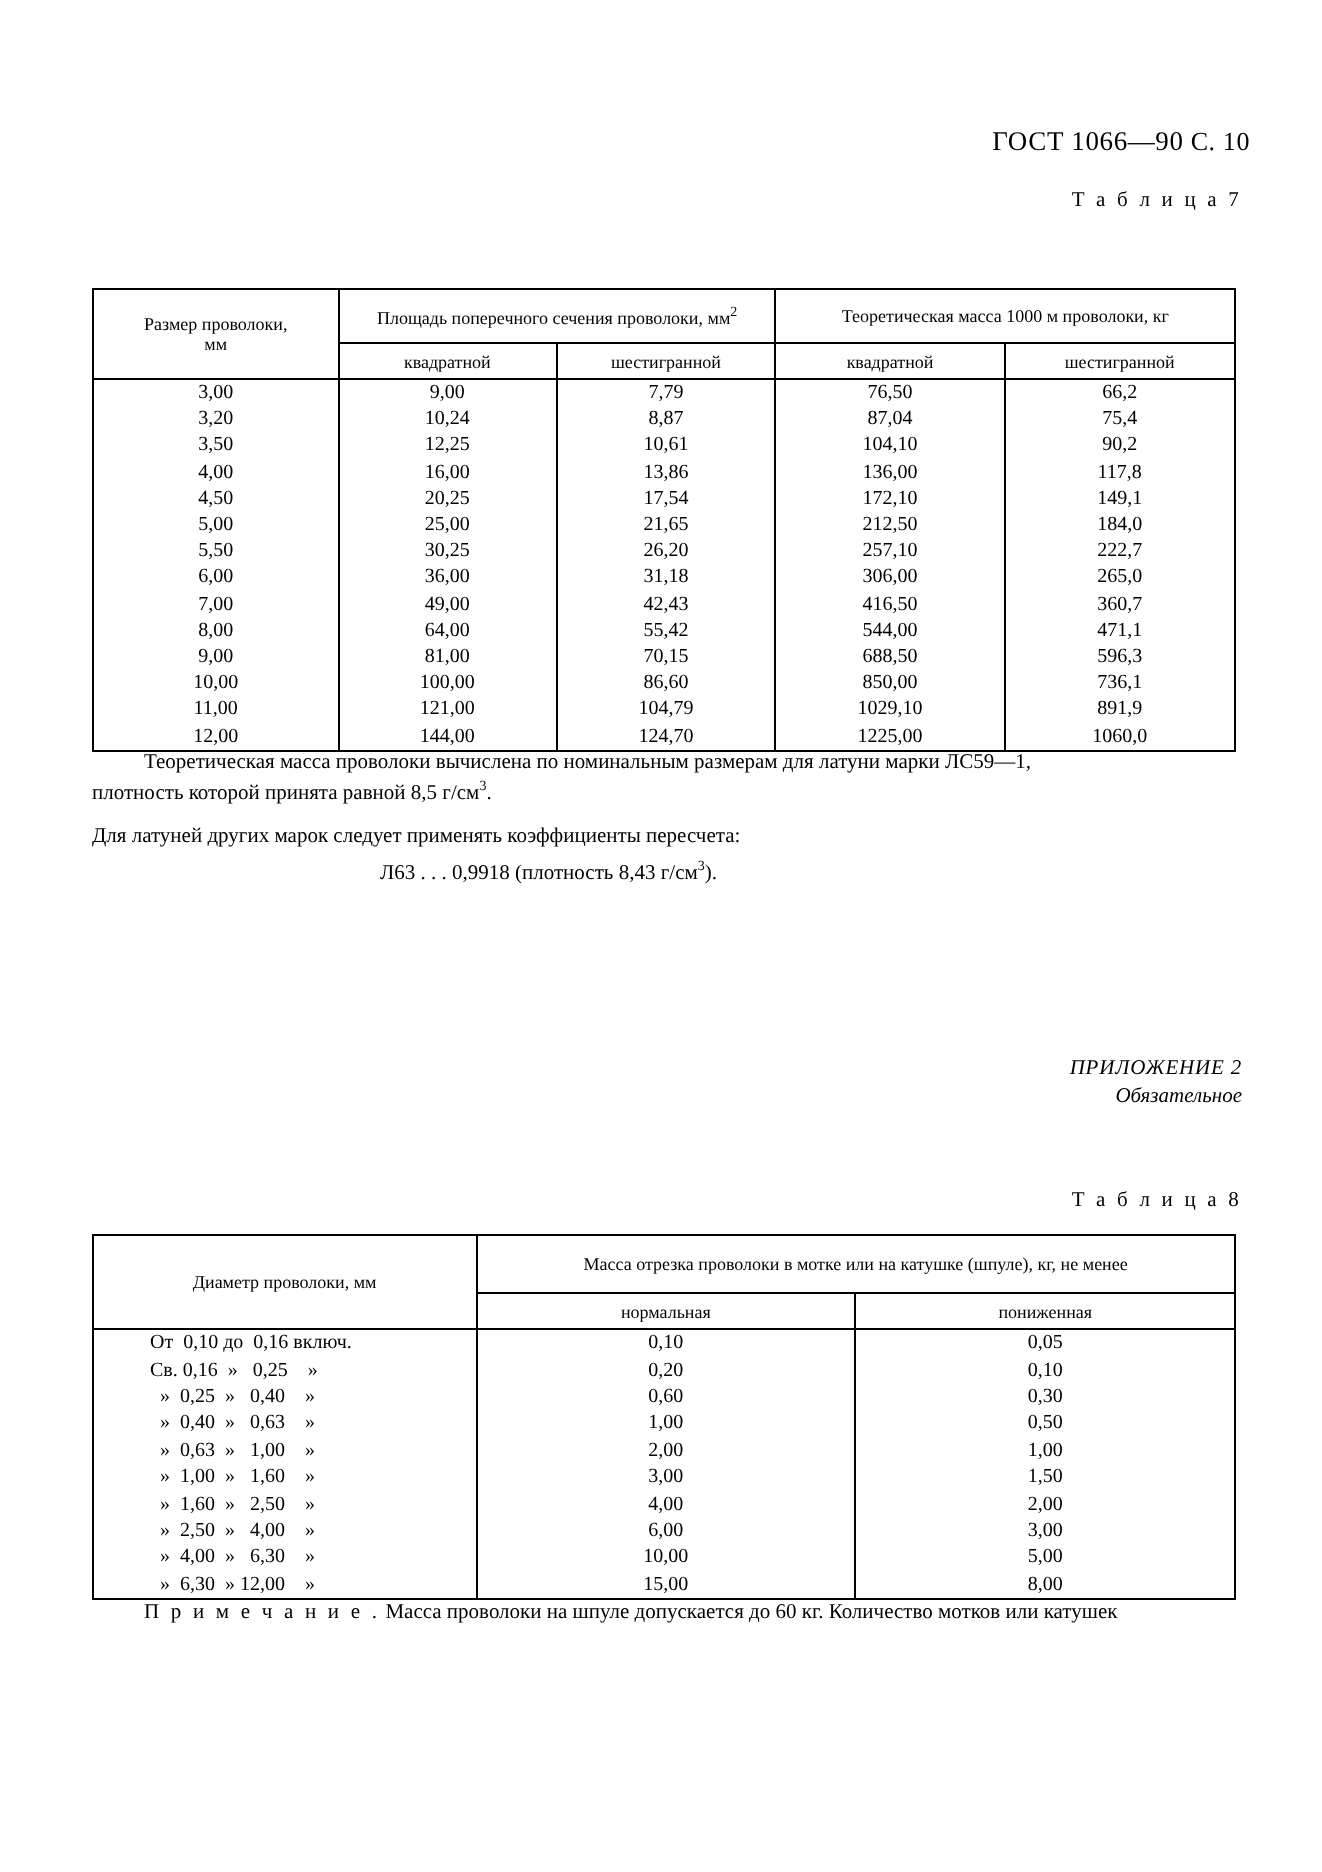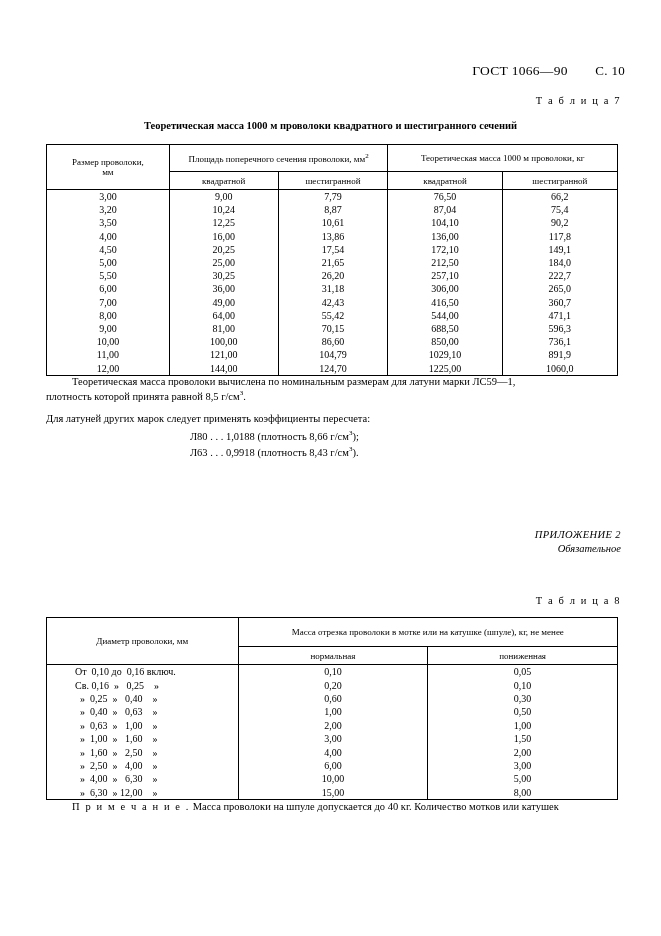--- a/index.html
+++ b/index.html
@@ -166,26 +166,25 @@
   .note .sp { letter-spacing: 1.6px; }
   .note .ind { display: inline-block; width: 26px; }
 </style>
 </head>
 <body>
 
 <div class="page">
 
   <div class="header">
     <span class="gost">ГОСТ 1066—90</span>
-    <span style="margin-left:24px;">С. 10</span>
+    <span style="margin-left:0;">С. 10</span>
   </div>
 
   <div class="tablabel" id="tablabel1">Т а б л и ц а 7</div>
 
-  <div class="caption">Теоретическая масса 1000 м проволоки квадратного и шестигранного сечений</div>
 
   <table class="doc" id="table7">
     <tbody>
         <tr class="hdr">
       <td rowspan="2" style="width:120px;">
         <span style="white-space:pre-line;">Размер проволоки,
 мм</span>
       </td>
       <td colspan="2" style="width:220px;">
         <span>Площадь поперечного сечения проволоки,
@@ -306,24 +305,20 @@
     <span class="indent"></span><span>Теоретическая масса проволоки вычислена по номинальным размерам для латуни марки ЛС59—1,</span><br>
     <span>плотность которой принята равной 8,5 г/см</span><span class="sup">3</span><span>.</span>
   </div>
 
   <div class="para" id="para2">
     <span class="indent"></span><span>Для латуней других марок следует применять коэффициенты пересчета:</span>
   </div>
 
   <div class="coeflist">
     <div>
-      <span>Л80 . . . 1,0188</span>
-      <span>(плотность 8,66 г/см</span><span class="sup">3</span><span>);</span>
-    </div>
-    <div>
       <span>Л63 . . . 0,9918</span>
       <span>(плотность 8,43 г/см</span><span class="sup">3</span><span>).</span>
     </div>
   </div>
 
   <div class="appendix">
     <div class="a1">ПРИЛОЖЕНИЕ 2</div>
     <div class="a2">Обязательное</div>
   </div>
 
@@ -386,16 +381,16 @@
         </tr>
     <tr class="body-bot">
           <td class="data dia">  »  6,30  » 12,00    »</td>
           <td class="data">15,00</td>
           <td class="data">8,00</td>
         </tr>
   </tbody>
     </table>
 
   <div class="note">
-    <span class="ind"></span><span class="sp">П р и м е ч а н и е .</span><span> Масса проволоки на шпуле допускается до 40 кг. Количество мотков или катушек</span><br>
+    <span class="ind"></span><span class="sp">П р и м е ч а н и е .</span><span> Масса проволоки на шпуле допускается до 60 кг. Количество мотков или катушек</span><br>
   </div>
 
 </div>
 
 </body></html>

